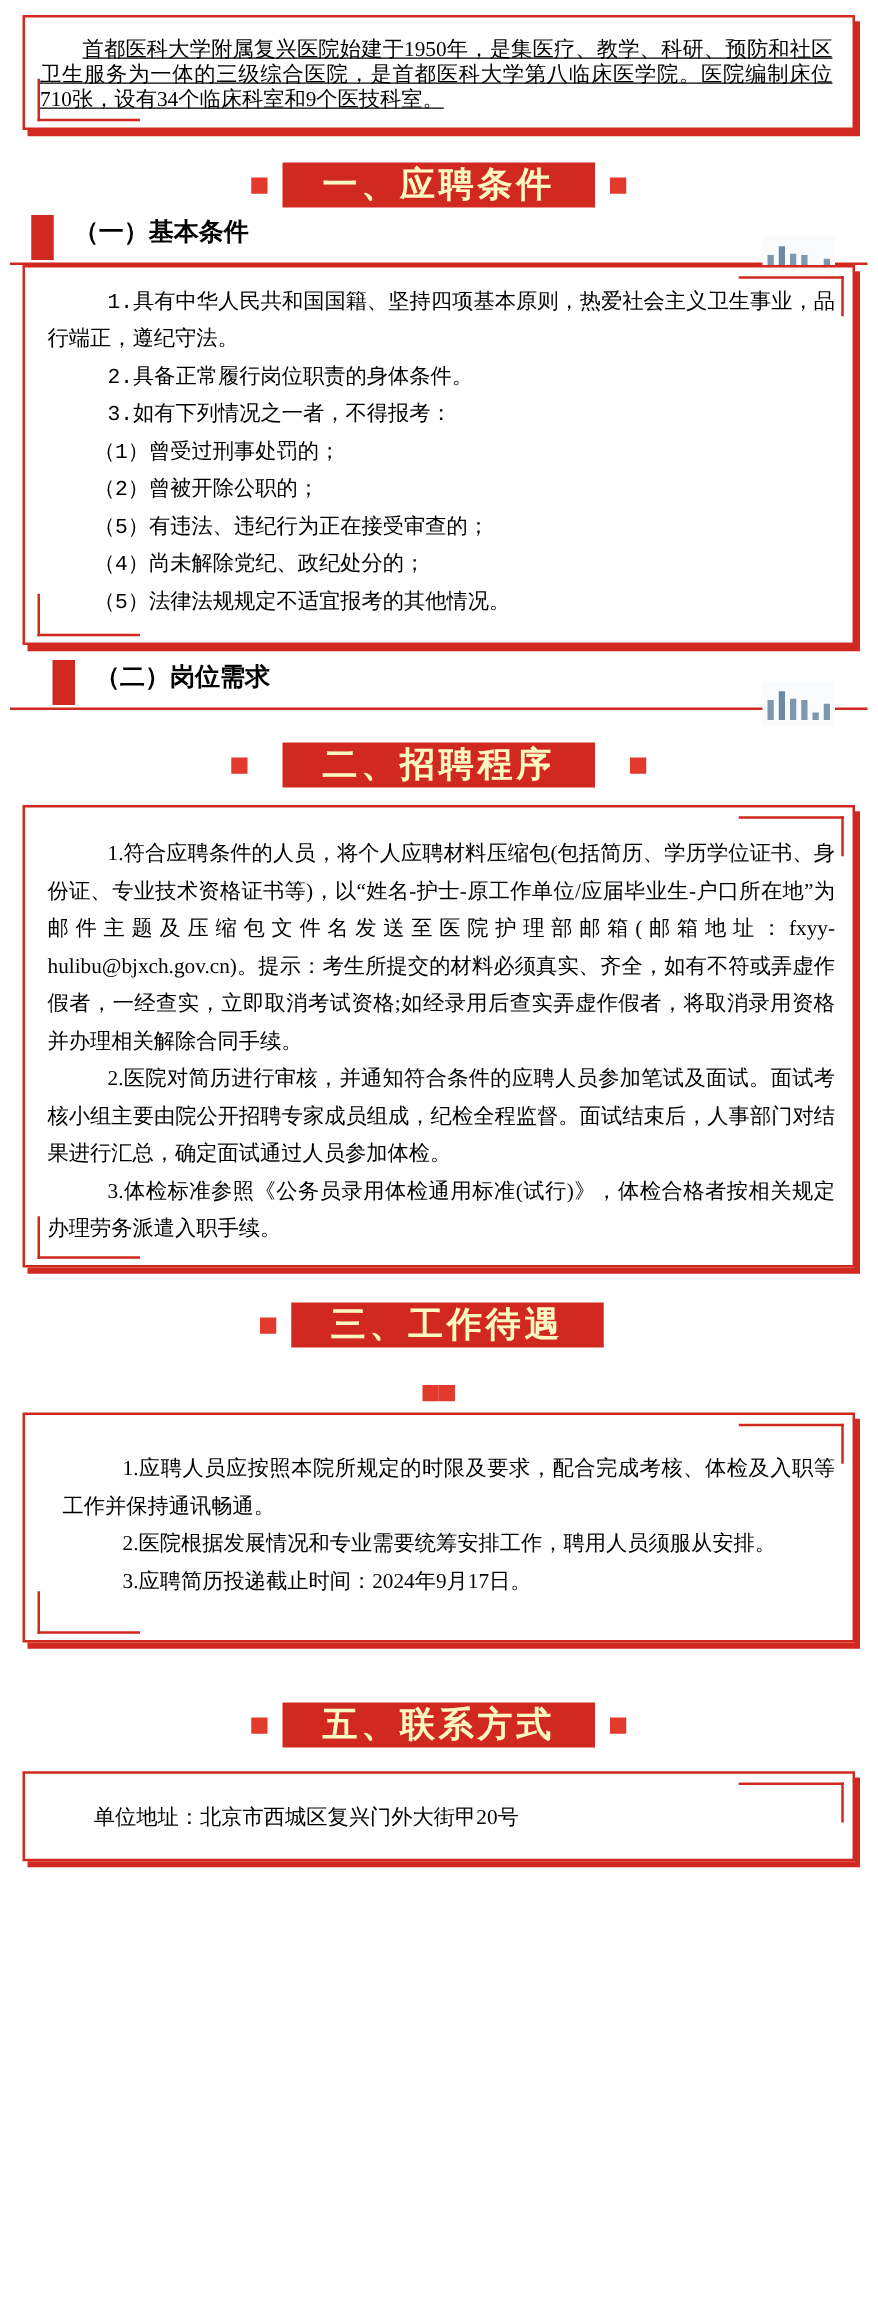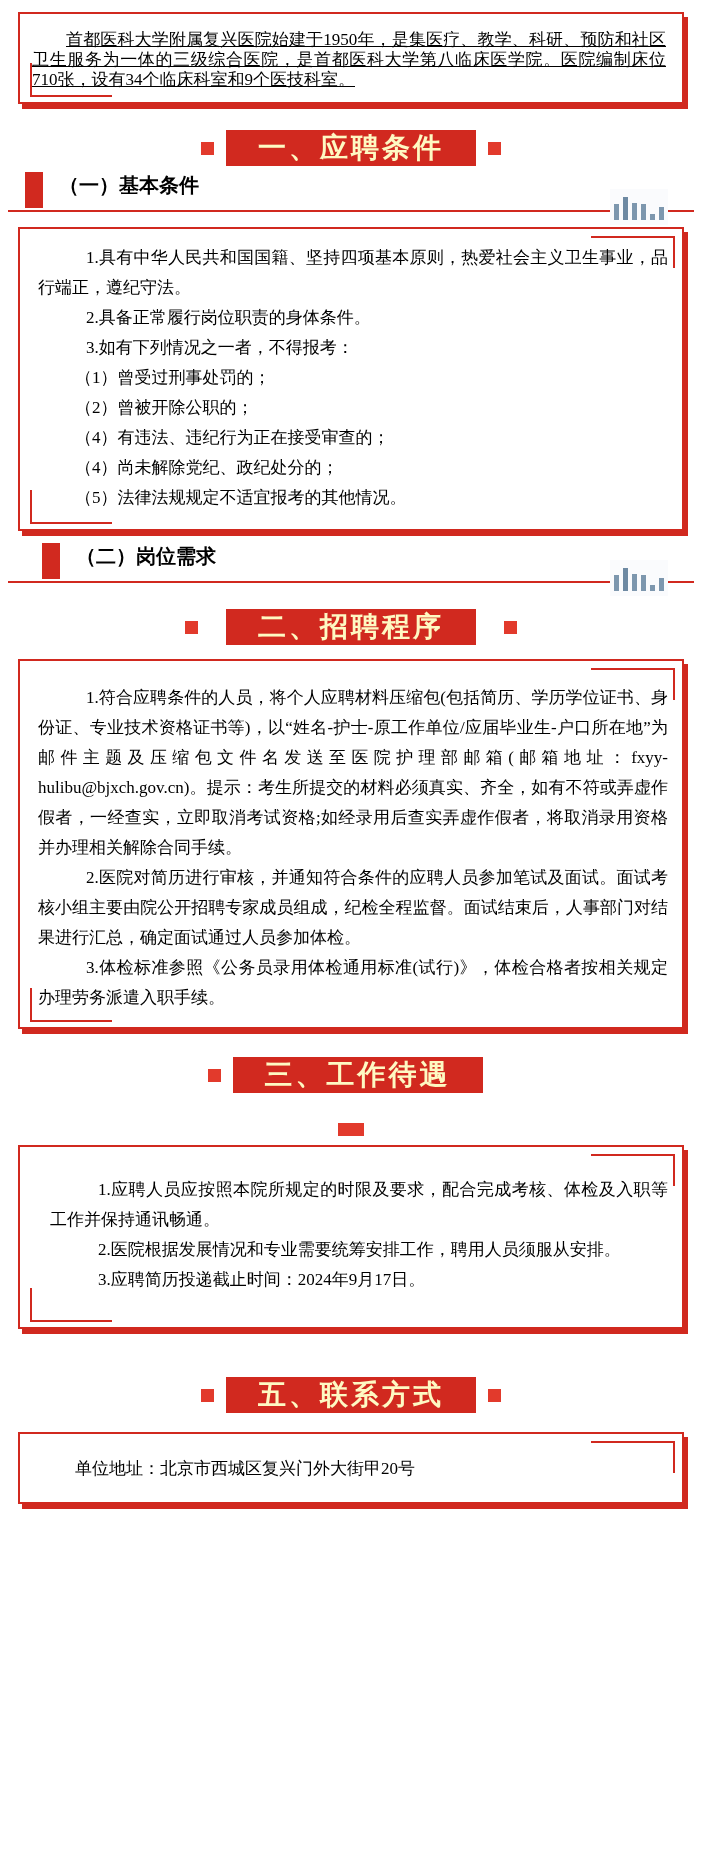--- a/index.html
+++ b/index.html
@@ -89,21 +89,21 @@
   .remun-box p{text-indent:24px;}
 
   .notes-box{margin-top:9px;padding:28px 14px 32px 30px;}
   .notes-box p{text-indent:48px;}
 
   .contact-box{margin-top:19px;padding:20px 14px 18px 18px;}
   .contact-box p{text-indent:37px;}
 
   
   .mt-header1{margin-top:26px;}
-  .box1{margin-top:15px;}
+  .box1{font-family:Liberation Mono, monospace;}
   .sub2{margin-top:12px;padding-left:17px;}
   .box2{margin-top:14px;}
   .mt-header2{margin-top:26px;gap:16px;}
   .mt-header3{margin-top:28px;}
   .mt-header4{margin-top:30px;}
   .mt-header5{margin-top:48px;}
 </style>
 </head>
 <body>
 
@@ -134,21 +134,21 @@
         <i class="b6"></i>
     </span>
   </div>
   <div class="box cond-box box1">
     <div class="corner-tr"></div>
     <p class="ind-num">1.具有中华人民共和国国籍、坚持四项基本原则，热爱社会主义卫生事业，品行端正，遵纪守法。</p>
     <p class="ind-num">2.具备正常履行岗位职责的身体条件。</p>
     <p class="ind-num">3.如有下列情况之一者，不得报考：</p>
     <p class="ind-sub">（1）曾受过刑事处罚的；</p>
     <p class="ind-sub">（2）曾被开除公职的；</p>
-    <p class="ind-sub">（4）有违法、违纪行为正在接受审查的；</p>
+    <p class="ind-sub">（5）有违法、违纪行为正在接受审查的；</p>
     <p class="ind-sub">（4）尚未解除党纪、政纪处分的；</p>
     <p class="ind-sub">（5）法律法规规定不适宜报考的其他情况。</p>
     <div class="corner-bl"></div>
   </div>
 
   <div class="sub-header sub2">
     <span class="sub-bar"></span>
     <span class="sub-label">（二）岗位需求</span>
   </div>
   <div class="divider">

